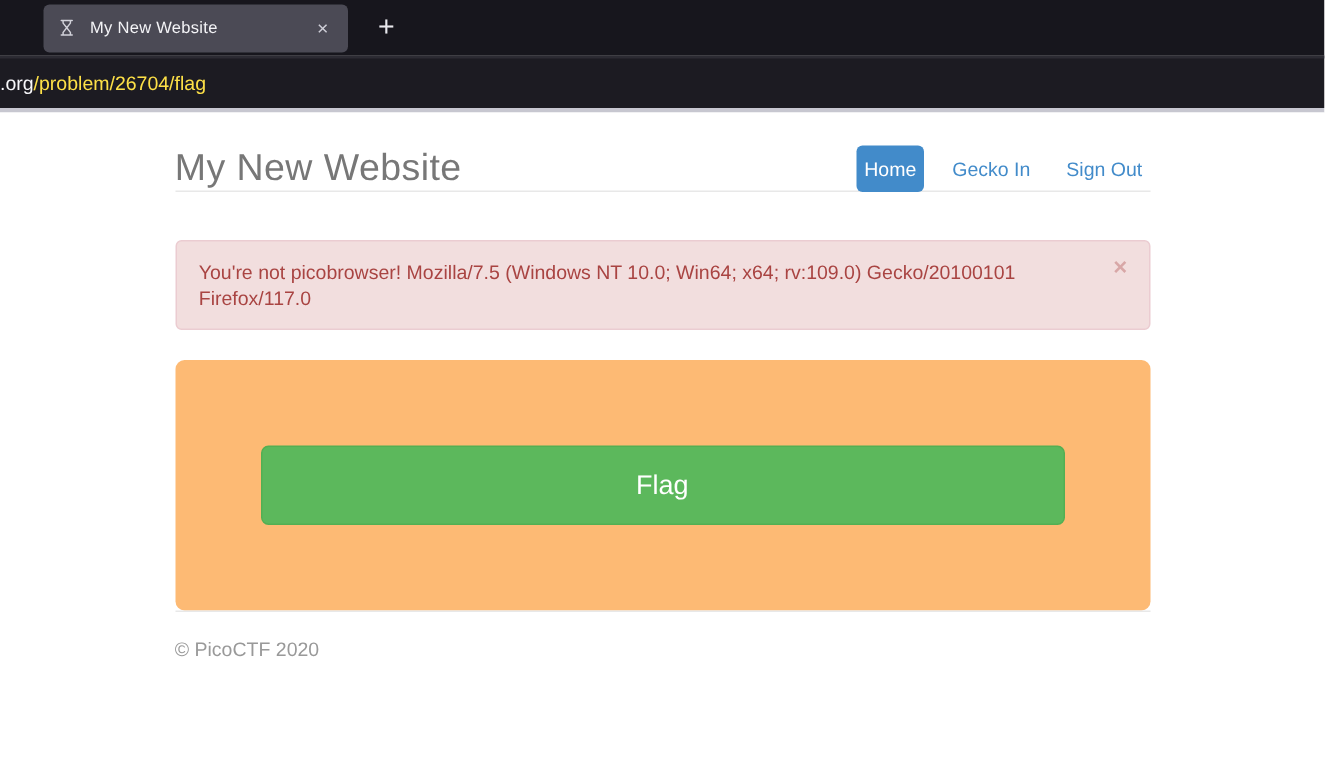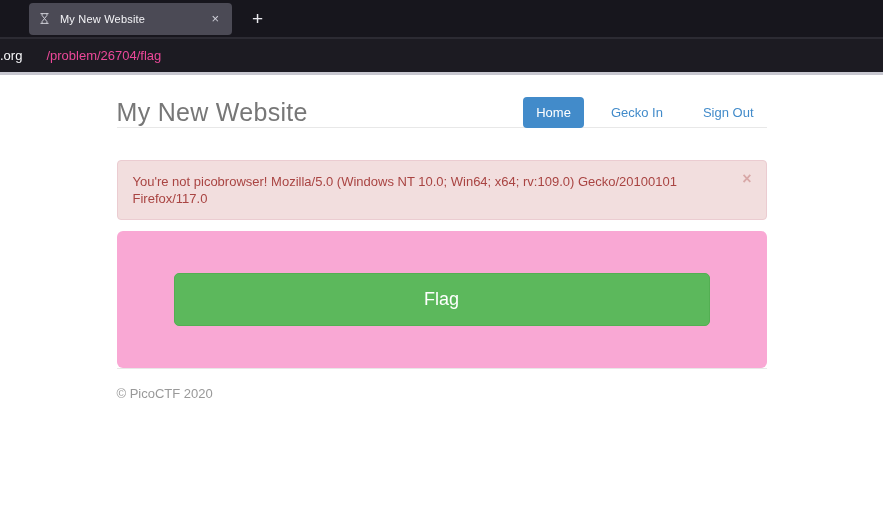--- a/index.html
+++ b/index.html
@@ -60,21 +60,21 @@
     border-top: 2px solid #2c2b33;
     display: flex;
     align-items: center;
   }
   .urlbar {
     font-size: 13px;
     white-space: nowrap;
     margin-left: 0;
   }
   .url-host { color: #f7f7fa; }
-  .url-path { color: #ec4899; margin-left: 24px; }
+  .url-path { color: #fde047; }
   .chrome-bottom-line { height: 3px; background: #c7c7d0; }
 
   
   .page {
     width: 883px;
     height: 443px;
     background: #ffffff;
   }
   .container {
     width: 650px;
@@ -89,21 +89,21 @@
   }
   .site-title {
     font-size: 25px;
     font-weight: 400;
     color: #777777;
     letter-spacing: 0.3px;
   }
   .nav { display: flex; align-items: center; }
   .nav-btn {
     font-size: 13px;
-    padding: 8px 13px;
+    padding: 8px 5px;
     border-radius: 4px;
     color: #428bca;
     text-decoration: none;
     margin-left: 14px;
     cursor: pointer;
     background: transparent;
     border: none;
     font-family: "Liberation Sans", sans-serif;
   }
   .nav-btn.active {
@@ -138,24 +138,24 @@
     font-size: 16px;
     font-weight: bold;
     line-height: 16px;
     background: none;
     border: none;
     cursor: pointer;
     font-family: "Liberation Sans", sans-serif;
   }
 
   .jumbotron {
-    margin-top: 11px;
-    background: #f9a8d4;
+    margin-top: 20px;
+    background: #fdba74;
     border-radius: 6px;
-    padding: 42px 57px;
+    padding: 57px 57px;
   }
   .flag-btn {
     display: block;
     width: 100%;
     background: #5cb85c;
     border: 1px solid #53af53;
     border-radius: 5px;
     color: #ffffff;
     font-size: 18px;
     padding: 15px 0;
@@ -202,21 +202,21 @@
       <nav class="nav">
         <button class="nav-btn active">Home</button>
         <button class="nav-btn">Gecko In</button>
         <button class="nav-btn">Sign Out</button>
       </nav>
     </div>
 
     <hr class="rule rule-top">
 
     <div class="alert">
-      <span class="alert-text">You're not picobrowser! Mozilla/5.0 (Windows NT 10.0; Win64; x64; rv:109.0) Gecko/20100101 Firefox/117.0</span>
+      <span class="alert-text">You're not picobrowser! Mozilla/7.5 (Windows NT 10.0; Win64; x64; rv:109.0) Gecko/20100101 Firefox/117.0</span>
       <button class="alert-close">×</button>
     </div>
 
     <div class="jumbotron">
       <button class="flag-btn">Flag</button>
     </div>
 
     <hr class="rule rule-bottom">
 
     <p class="footer-text">© PicoCTF 2020</p>

